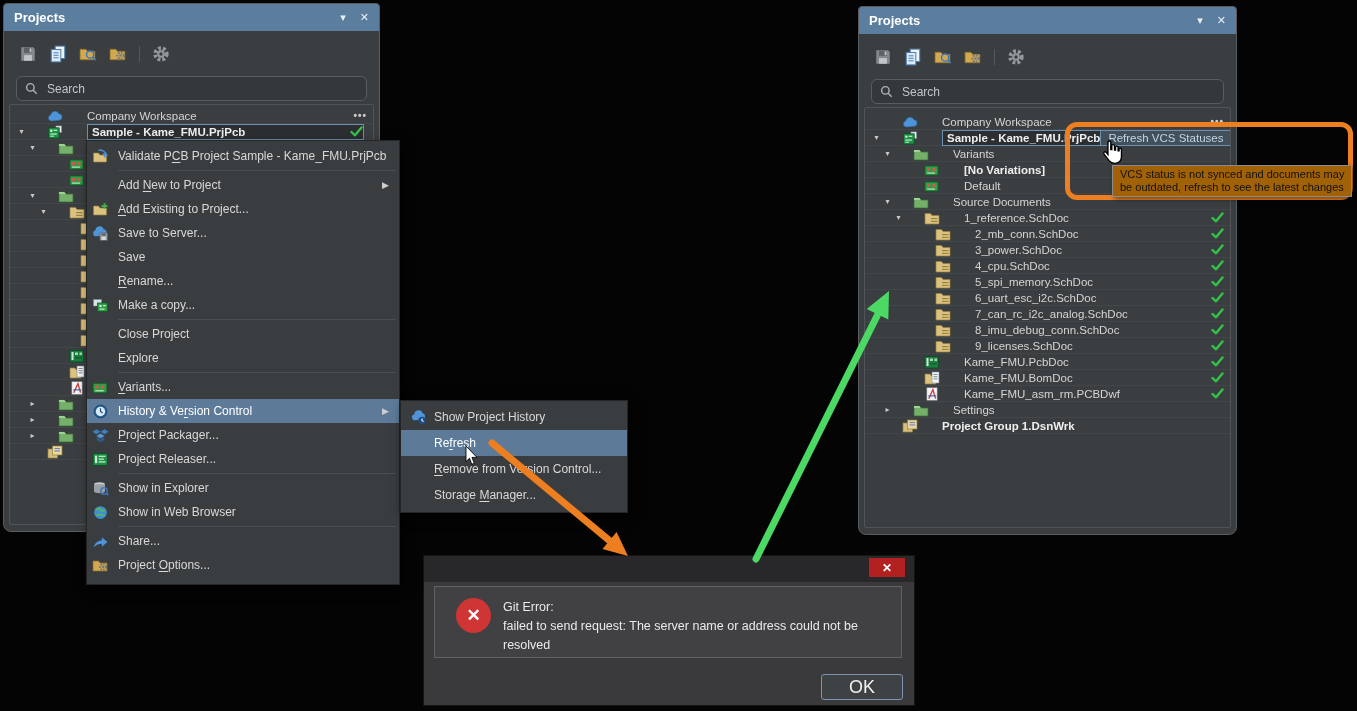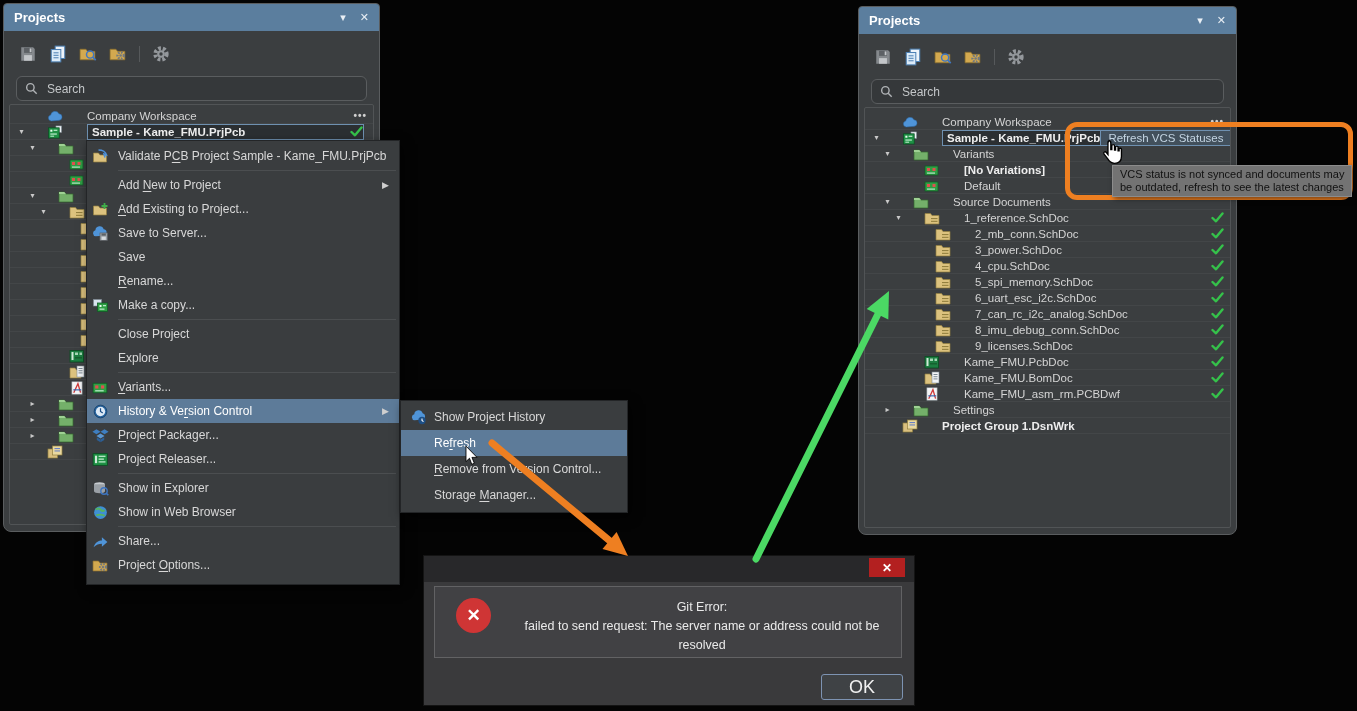--- a/index.html
+++ b/index.html
@@ -56,28 +56,28 @@
   #dialog{position:absolute;left:423px;top:555px;width:492px;height:151px;background:#3a3a3c;
           border:1px solid #141414;box-sizing:border-box;z-index:25;}
   #dlg-title{position:absolute;left:0;top:0;right:0;height:26px;background:#28282a;}
   #dlg-close{position:absolute;top:2px;right:9px;width:36px;height:19px;background:#b32020;
              color:#fff;font-size:12px;font-weight:bold;display:flex;align-items:center;justify-content:center;}
   #dlg-msg{position:absolute;left:10px;top:30px;width:468px;height:72px;background:#414144;
            border:1px solid #626264;box-sizing:border-box;}
   #err-icon{position:absolute;left:21px;top:11px;width:35px;height:35px;border-radius:50%;
             background:#cf3535;color:#fff;display:flex;align-items:center;justify-content:center;
             font-size:17px;font-weight:bold;}
-  #err-text{position:absolute;left:68px;top:11px;font-size:12.5px;color:#eaeaea;line-height:19px;text-align:center;}
+  #err-text{position:absolute;left:68px;top:11px;font-size:12.5px;color:#eaeaea;line-height:19px;}
   #dlg-ok{position:absolute;right:11px;bottom:5px;width:80px;height:24px;border:1px solid #7d93b2;
           border-radius:3px;background:#3f4245;color:#f0f0f0;font-size:18px;display:flex;
           align-items:center;justify-content:center;}
   
   #callout{position:absolute;left:1065px;top:122px;width:288px;height:78px;border:5px solid #ee7f21;
            border-radius:12px;box-sizing:border-box;z-index:50;pointer-events:none;}
-  #tooltip{position:absolute;left:1112px;top:165px;background:#737373;border:1px solid #8c8c8c;
+  #tooltip{position:absolute;left:1112px;top:165px;background:#a16207;border:1px solid #8c8c8c;
            padding:2px 7px;font-size:11px;line-height:13px;color:#111;z-index:60;
            box-shadow:2px 2px 5px rgba(0,0,0,.5);}
   #overlay{position:absolute;left:0;top:0;z-index:45;pointer-events:none;}
   .cursor{position:absolute;z-index:70;pointer-events:none;}
 </style>
 </head>
 <body>
 
 <div id="canvas">
 

